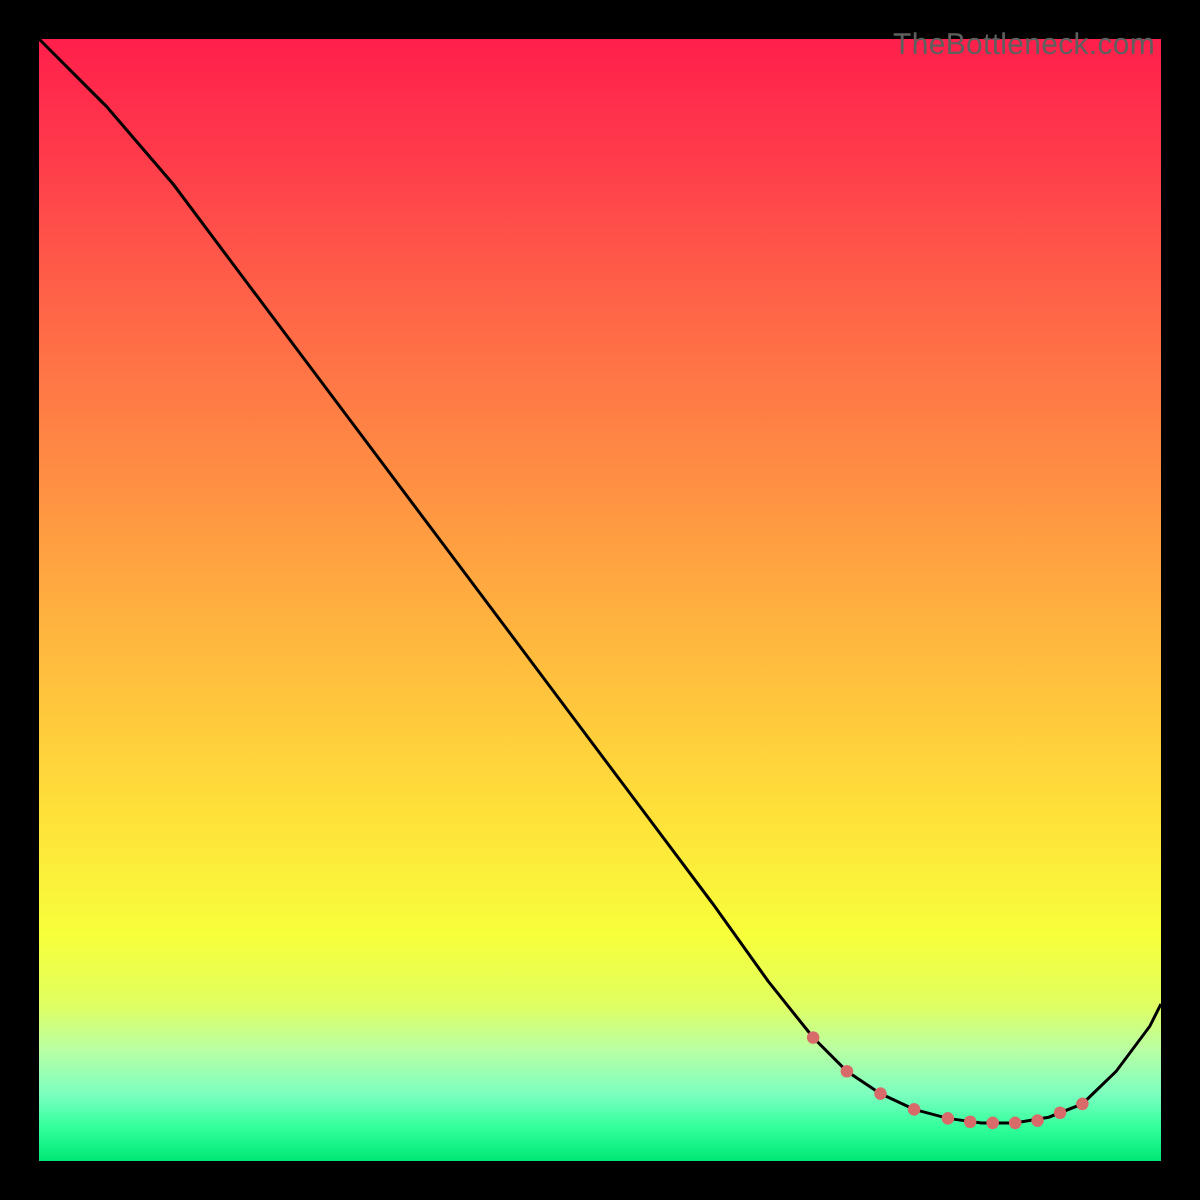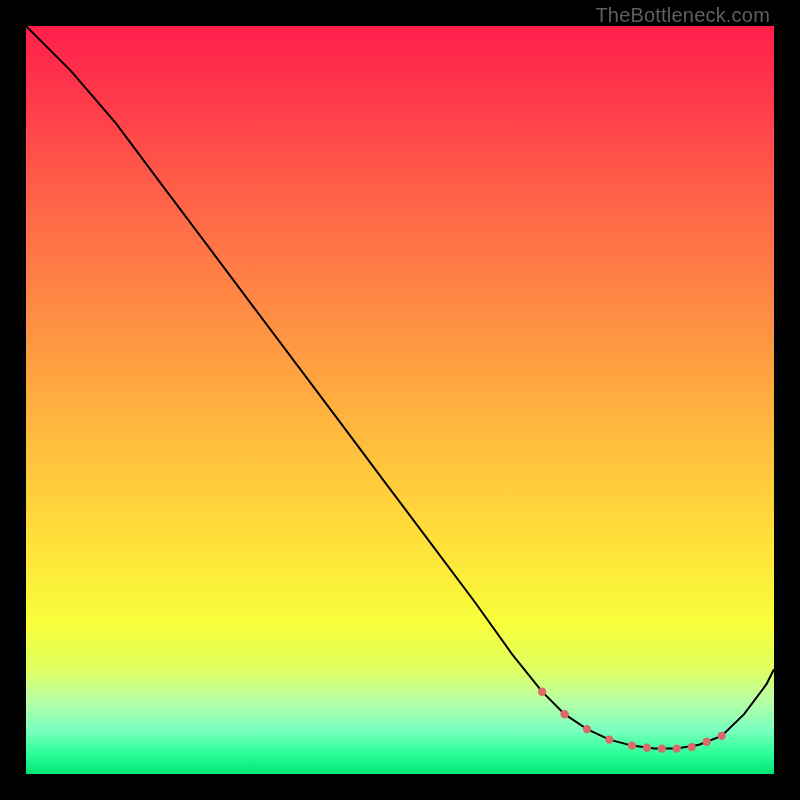--- a/index.html
+++ b/index.html
@@ -25,21 +25,21 @@
     width: 748px;
     height: 748px;
   }
   .plot {
     display: block;
     width: 748px;
     height: 748px;
   }
   .watermark {
     position: absolute;
-    top: 4px;
+    top: 19px;
     right: 30px;
     color: #5f5f5f;
     font-size: 20px;
     font-weight: 500;
     letter-spacing: 0.2px;
     user-select: none;
   }
 </style>
 </head>
 <body>

